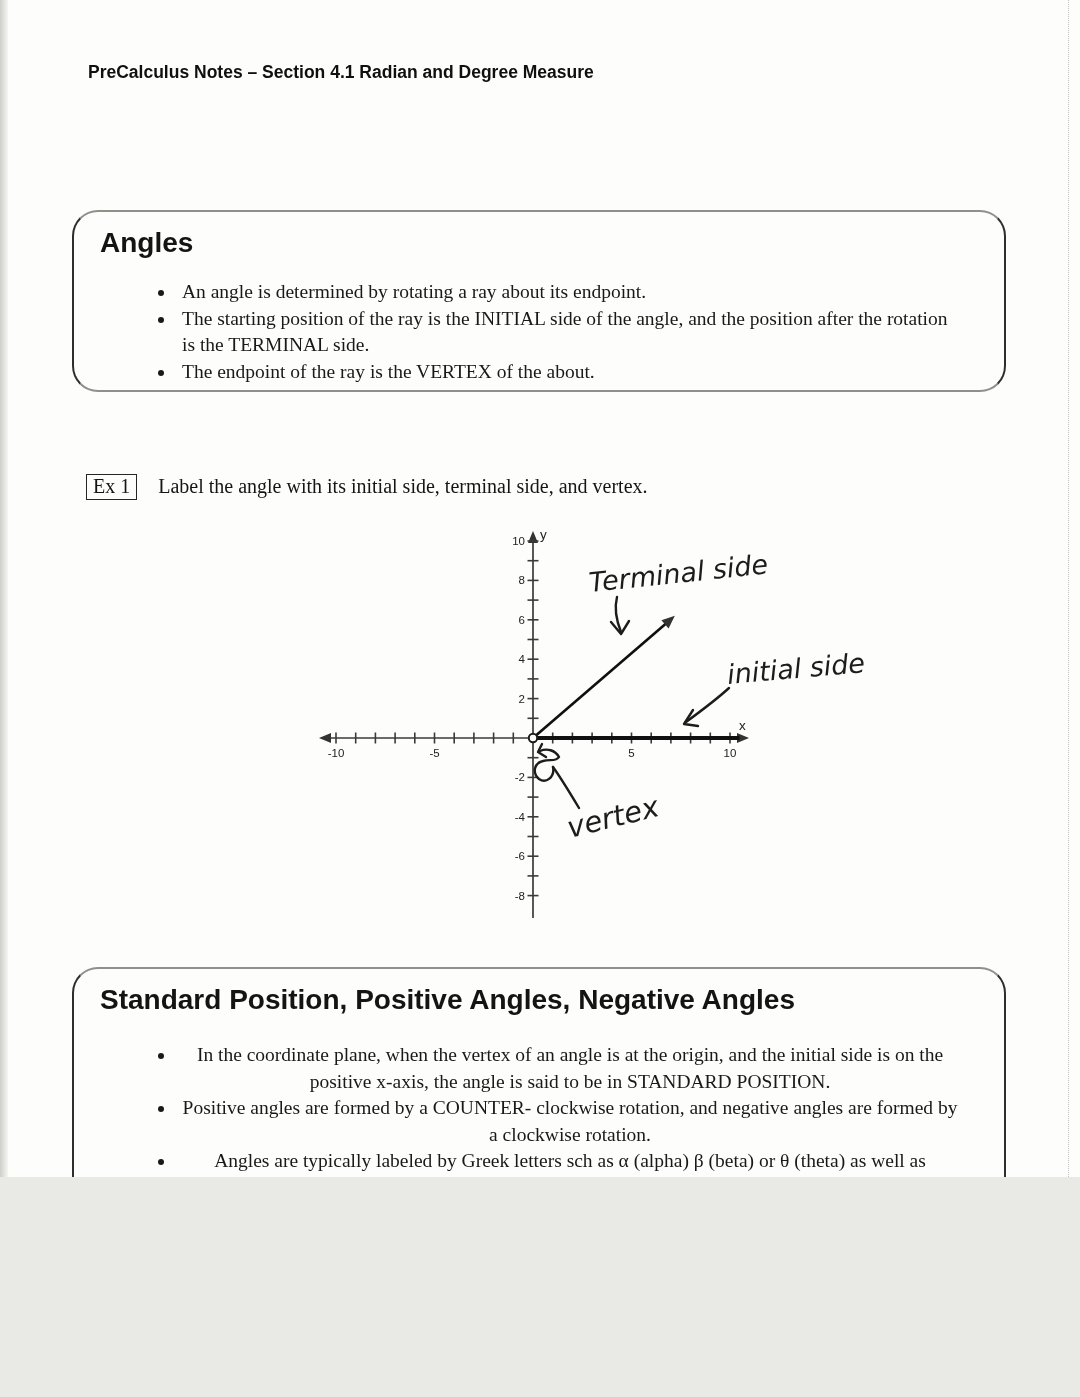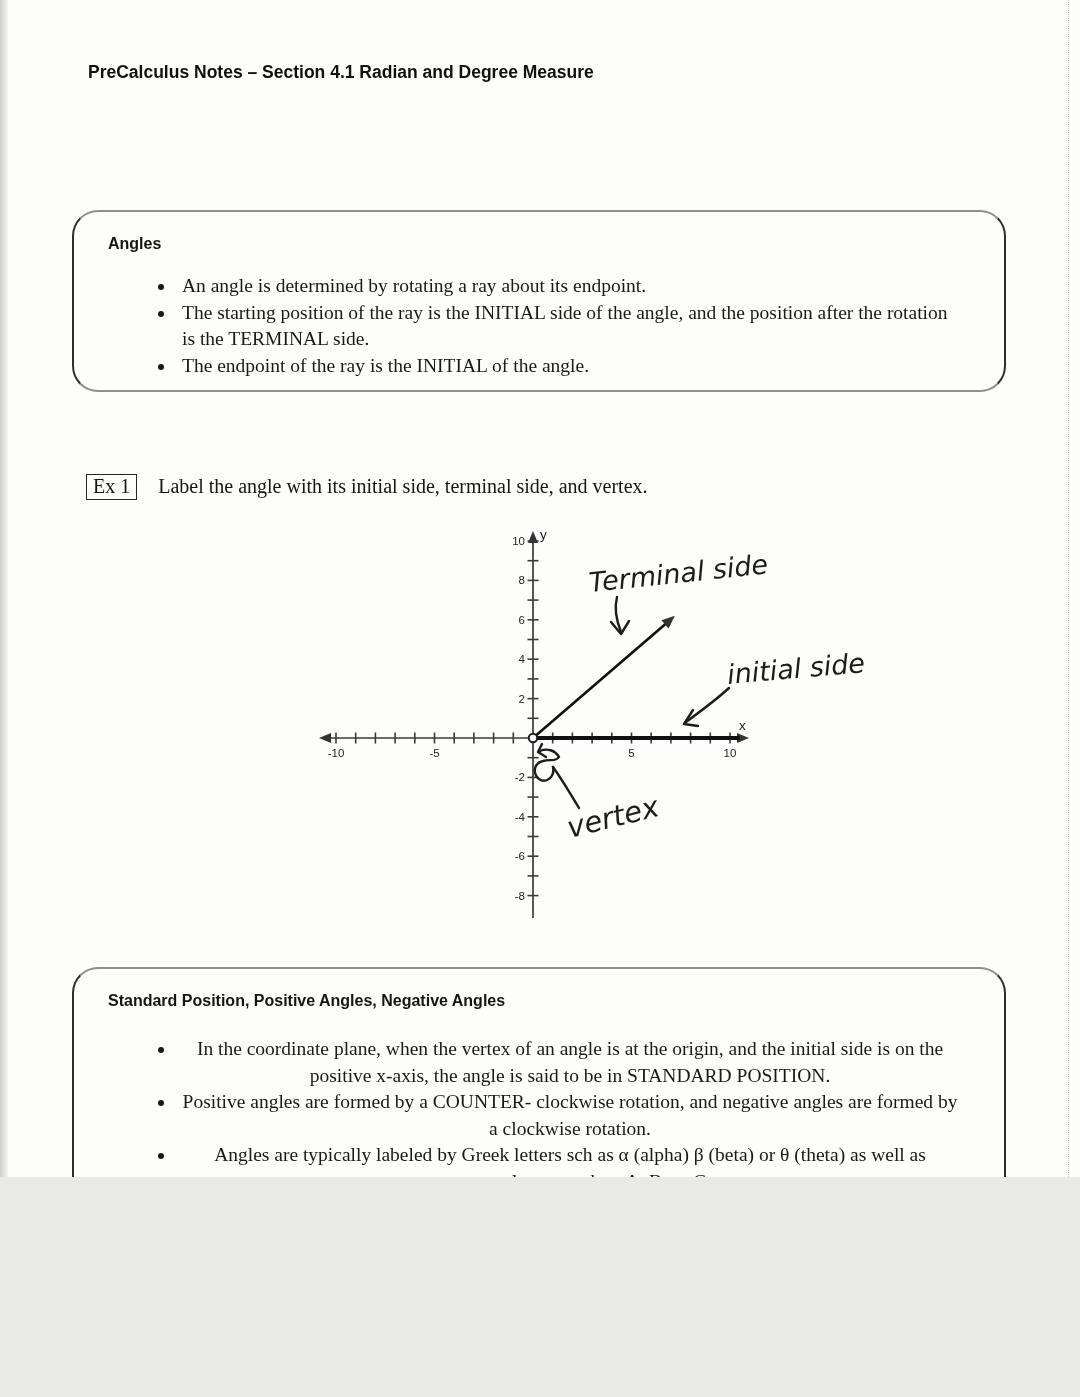--- a/index.html
+++ b/index.html
@@ -22,21 +22,21 @@
     letter-spacing:-0.5px;color:#181818;
   }
   .callout{
     position:absolute;left:72px;width:934px;box-sizing:border-box;
     border:2.5px solid #2e2e2c;border-top-color:#90908a;border-bottom-color:#90908a;
     border-radius:26px;padding:15px 42px 0 26px;background:transparent;
   }
   #angles-box{top:210px;height:182px;}
   #standard-box{top:967px;height:238px;}
   .callout h2{
-    margin:8px;font-family:"Liberation Sans",sans-serif;font-size:16px;font-weight:700;color:#141414;
+    margin:0;font-family:"Liberation Sans",sans-serif;font-size:28px;font-weight:700;color:#141414;
   }
   .callout ul{margin:20px 4px 0;padding-left:72px;}
   #standard-box ul{margin-top:26px;text-align:center;}
   .callout li{font-size:19.5px;line-height:26.6px;padding-left:6px;color:#191919;}
   .example-row{position:absolute;left:86px;top:474px;font-size:20px;color:#151515;}
   .ex-label{display:inline-block;border:1.8px solid #262626;padding:0 6px 2px;line-height:22px;}
   .ex-prompt{margin-left:16px;}
   #plane{position:absolute;left:300px;top:520px;}
   .axis-line{stroke:#3a3a3a;stroke-width:1.7;}
   .tick{stroke:#3a3a3a;stroke-width:1.6;}
@@ -59,21 +59,21 @@
   <div class="scan-edge-left"></div>
   <div class="scan-edge-right"></div>
 
   <div class="doc-header">PreCalculus Notes – Section 4.1 Radian and Degree Measure</div>
 
   <section class="callout" id="angles-box">
     <h2>Angles</h2>
     <ul>
       <li>An angle is determined by rotating a ray about its endpoint.</li>
       <li>The starting position of the ray is the INITIAL side of the angle, and the position after the rotation is the TERMINAL side.</li>
-      <li>The endpoint of the ray is the INITIAL of the angle.</li>
+      <li>The endpoint of the ray is the VERTEX of the about.</li>
     </ul>
   </section>
 
   <div class="example-row">
     <span class="ex-label">Ex 1</span>
     <span class="ex-prompt">Label the angle with its initial side, terminal side, and vertex.</span>
   </div>
 
   <svg id="plane" width="590" height="410" viewBox="0 0 590 410">
 

